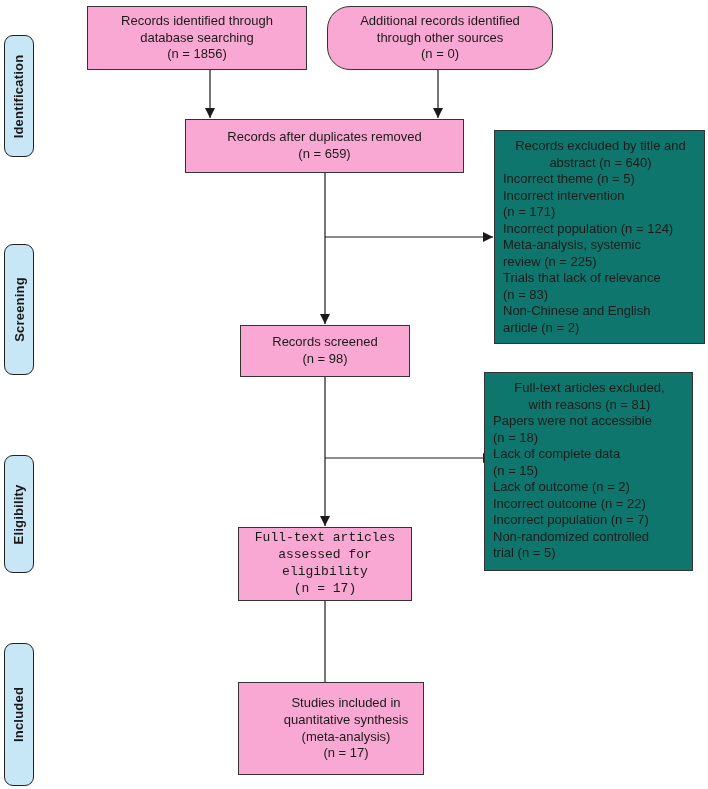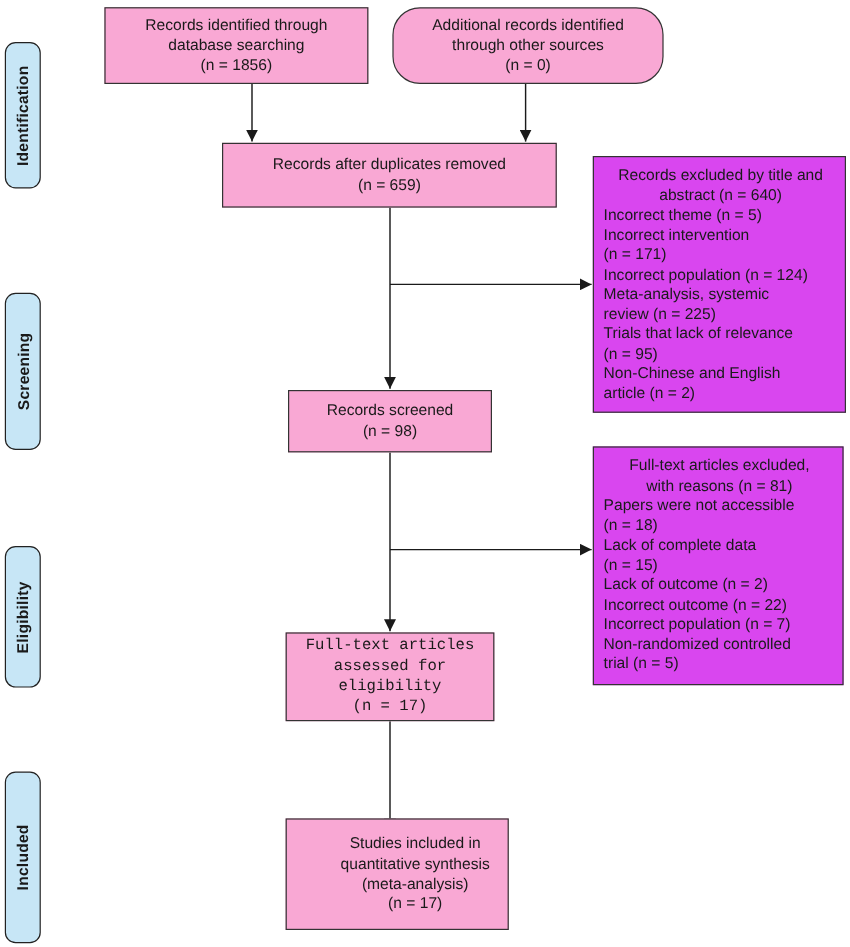--- a/index.html
+++ b/index.html
@@ -48,21 +48,21 @@
   }
   .stage .vlabel {
     transform: rotate(-90deg);
     white-space: nowrap;
     font-size: 13px;
     font-weight: bold;
     letter-spacing: 0.2px;
   }
   .excl-box {
     position: absolute;
-    background: #d946ef;
+    background: #0f766e;
     border: 1px solid var(--box-border);
     font-size: 13px;
     line-height: 16.5px;
     padding: 7px 6px 6px 8px;
   }
   .excl-title {
     text-align: center;
     white-space: pre-line;
   }
   .excl-item {
@@ -70,21 +70,21 @@
     white-space: pre-line;
   }
   
   #box-db-search        { left: 87px;  top: 6px;   width: 220px; height: 64px; }
   #box-other-sources    { left: 327px; top: 6px;   width: 226px; height: 64px; border-radius: 23px; }
   #box-after-duplicates { left: 185px; top: 119px; width: 279px; height: 54px; }
   #box-screened         { left: 240px; top: 325px; width: 170px; height: 52px; }
   #box-fulltext         { left: 238px; top: 527px; width: 174px; height: 74px; font-family: Liberation Mono, monospace; }
   #box-included         { left: 238px; top: 682px; width: 186px; height: 93px; padding-left: 36px; }
   #excl-title-abstract  { left: 494px; top: 130px; width: 211px; height: 214px; }
-  #excl-fulltext        { left: 494px; top: 372px; width: 209px; height: 199px; }
+  #excl-fulltext        { left: 484px; top: 372px; width: 209px; height: 199px; }
   
   #stage-identification { left: 4px; top: 35px;  width: 30px; height: 122px; }
   #stage-screening      { left: 4px; top: 244px; width: 30px; height: 131px; }
   #stage-eligibility    { left: 4px; top: 455px; width: 30px; height: 118px; }
   #stage-included       { left: 4px; top: 643px; width: 30px; height: 143px; }
 </style>
 </head>
 <body>
 
 <div class="canvas">
@@ -138,21 +138,21 @@
   <div class="excl-box" id="excl-title-abstract">
     <div class="excl-title">Records excluded by title and
 abstract (n = 640)</div>
     <div class="excl-item">Incorrect theme (n = 5)</div>
     <div class="excl-item">Incorrect intervention
 (n = 171)</div>
     <div class="excl-item">Incorrect population (n = 124)</div>
     <div class="excl-item">Meta-analysis, systemic
 review (n = 225)</div>
     <div class="excl-item">Trials that lack of relevance
-(n = 95)</div>
+(n = 83)</div>
     <div class="excl-item">Non-Chinese and English
 article (n = 2)</div>
   </div>
 
   <div class="excl-box" id="excl-fulltext">
     <div class="excl-title">Full-text articles excluded,
 with reasons (n = 81)</div>
     <div class="excl-item">Papers were not accessible
 (n = 18)</div>
     <div class="excl-item">Lack of complete data

